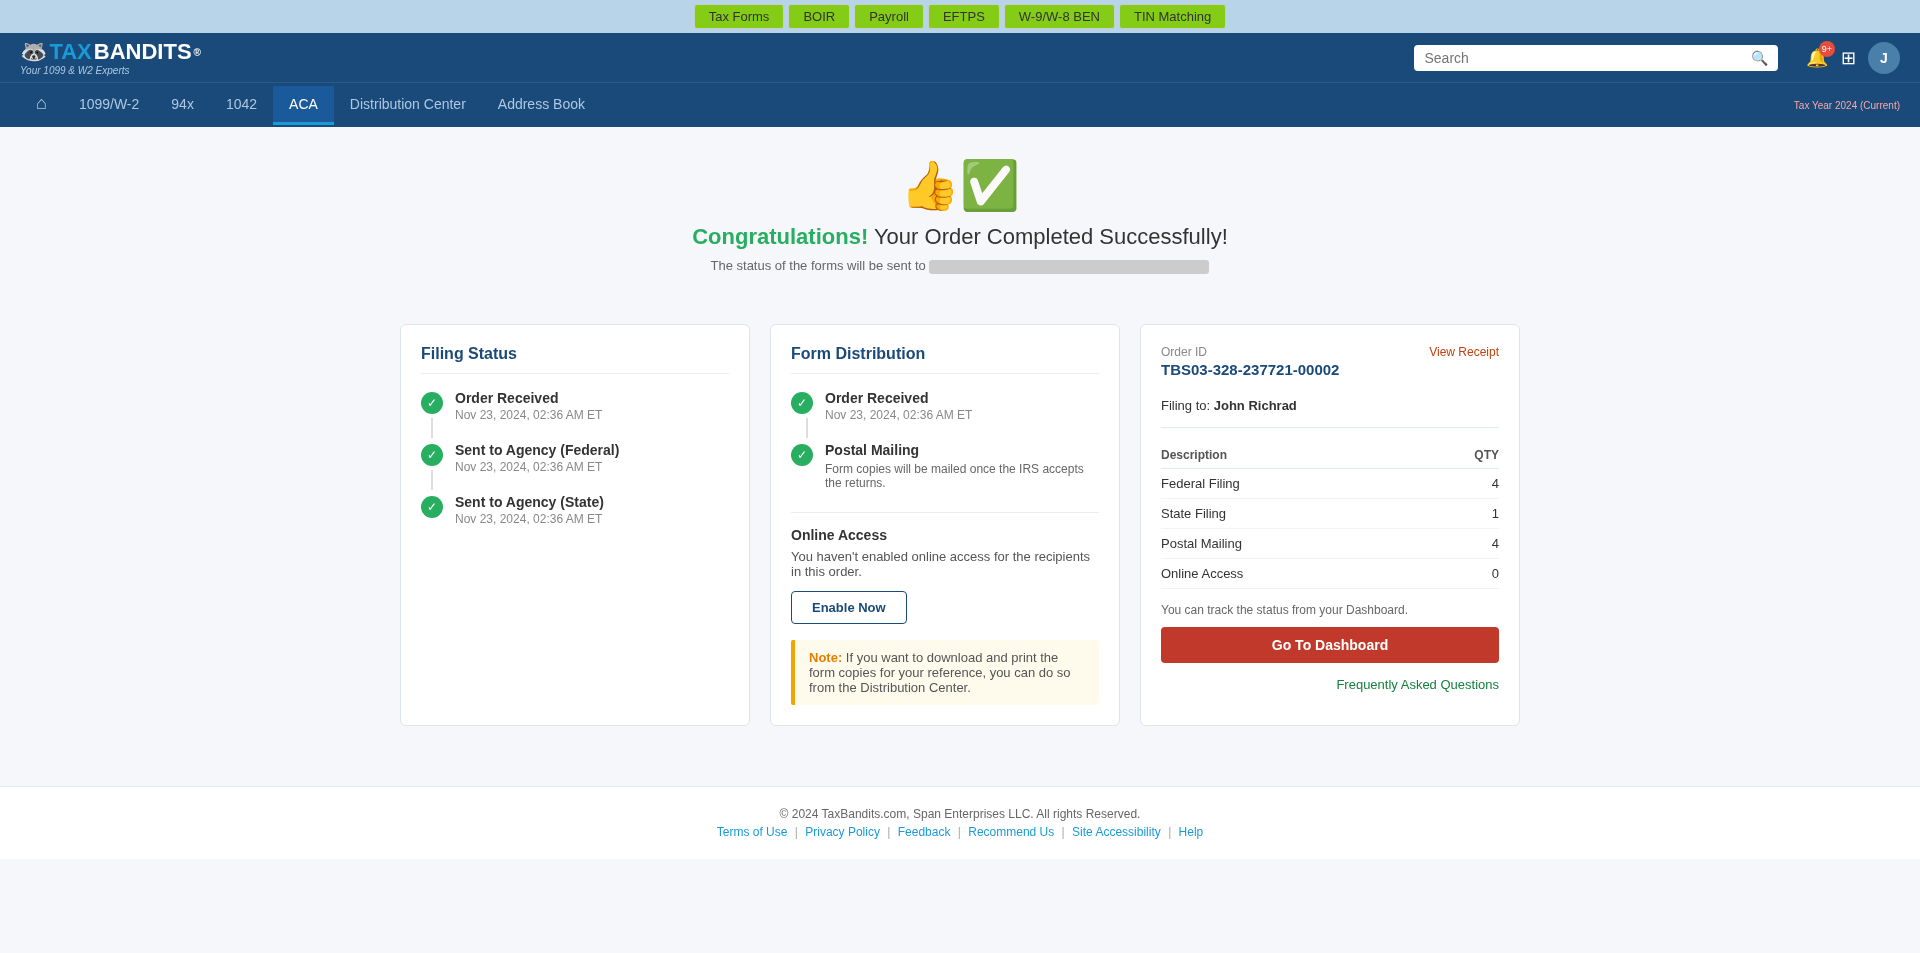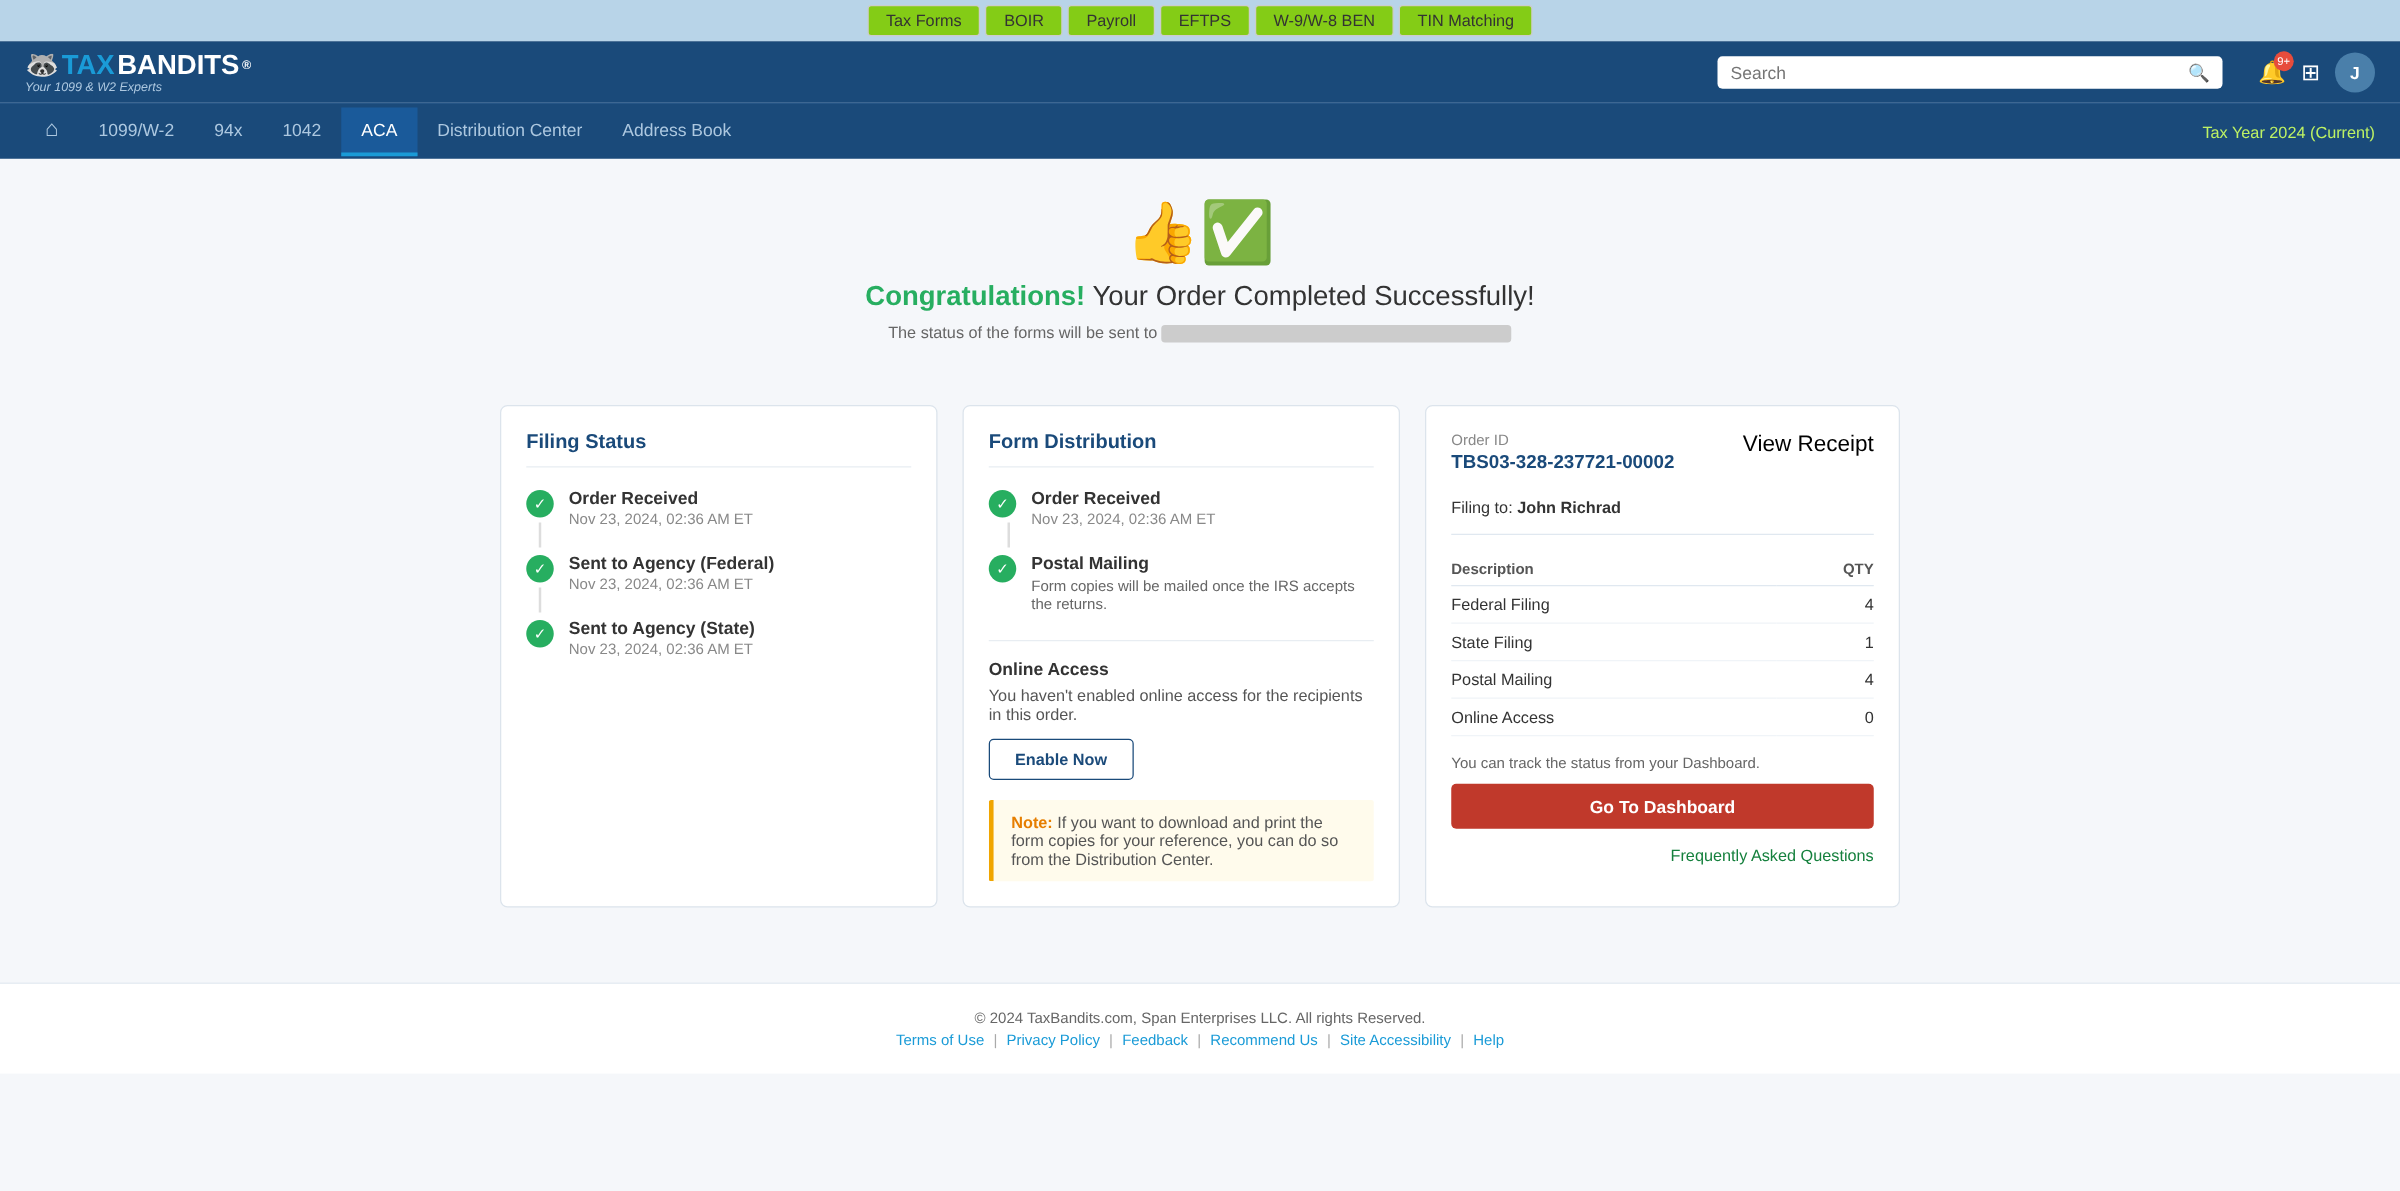--- a/index.html
+++ b/index.html
@@ -48,21 +48,21 @@
     .logo-bandits { color: #fff; font-weight: bold; }
     .logo-reg { font-size: 10px; vertical-align: super; }
     .logo-subtitle { font-size: 10px; color: #adc8e0; font-style: italic; }
     .header-spacer { flex: 1; }
     .search-box {
       display: flex;
       align-items: center;
       background: #fff;
       border-radius: 4px;
       padding: 5px 10px;
-      width: 404px;
+      width: 364px;
     }
     .search-input {
       border: none;
       outline: none;
       flex: 1;
       font-size: 14px;
       color: #999;
     }
     .search-icon { color: #888; font-size: 14px; }
     .header-icons {
@@ -127,22 +127,22 @@
       color: #adc8e0;
       cursor: pointer;
       font-size: 14px;
       border-bottom: 3px solid transparent;
       text-decoration: none;
     }
     .sub-nav-item.active { color: #fff; border-bottom: 3px solid #1a9bd7; background: #1a5a9a; }
     .sub-nav-home { font-size: 18px; }
     .sub-nav-right {
       margin-left: auto;
-      color: #bef264;
-      font-size: 13px;
+      color: #fca5a5;
+      font-size: 10px;
       padding: 10px 0;
     }
 
     
     .main-content {
       padding: 20px 40px 40px;
       max-width: 1200px;
       margin: 0 auto;
     }
 
@@ -347,23 +347,23 @@
       color: #888;
       margin-bottom: 2px;
     }
     .order-id-value {
       font-size: 15px;
       font-weight: bold;
       color: #1a4a7a;
       margin-bottom: 10px;
     }
     .view-receipt-link {
-      color: #000000;
+      color: #c2410c;
       text-decoration: none;
-      font-size: 18px;
+      font-size: 12px;
     }
     .order-id-row {
       display: flex;
       justify-content: space-between;
       align-items: flex-start;
       margin-bottom: 10px;
     }
     .billed-to {
       font-size: 13px;
       color: #333;

